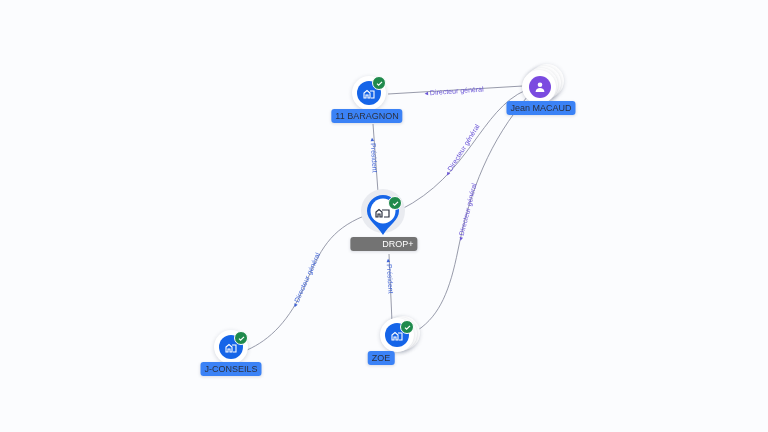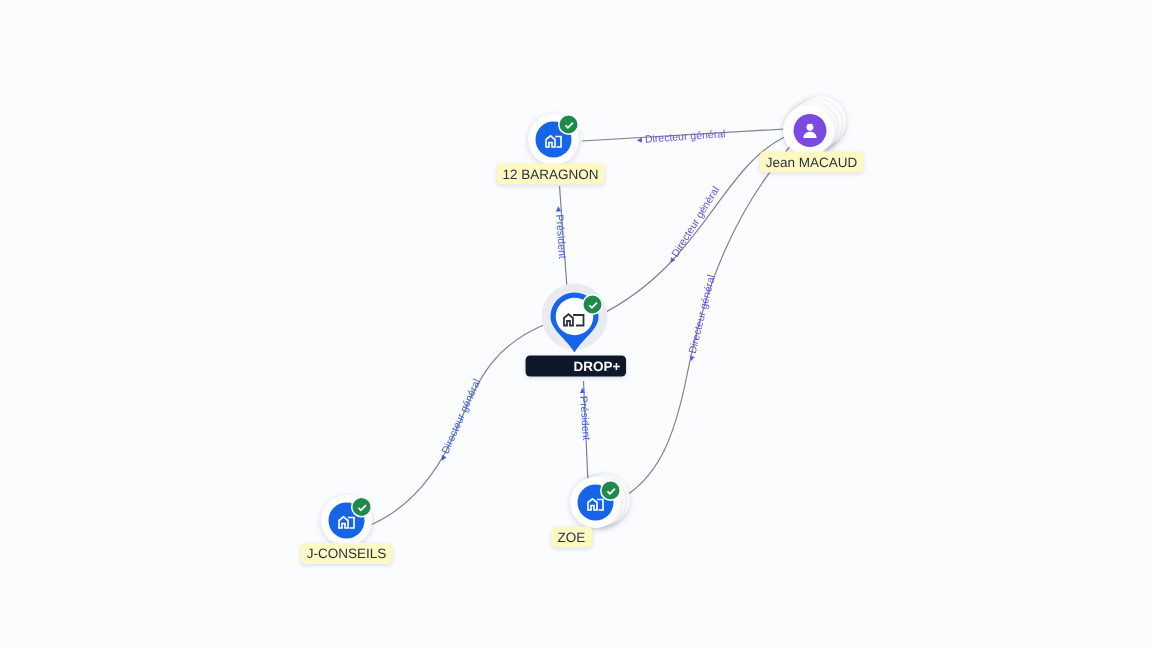--- a/index.html
+++ b/index.html
@@ -23,32 +23,32 @@
   }
   .disc.person { background:#7b4be0; }
   .check {
     position:absolute; width:12px; height:12px; border-radius:50%;
     background:#1f8a4c;
     border:1px solid #ffffff;
     display:flex; align-items:center; justify-content:center;
   }
   .label {
     position:absolute;
-    background:#fef9c3;
+    background:#3b82f6;
     color:#2b3140;
     font-size:9px;
     line-height:12px;
     padding:1px 4px;
     border-radius:3px;
     box-shadow:0 1px 3px rgba(40,50,80,0.15);
     white-space:nowrap;
     transform:translateX(-50%);
   }
   .label.primary {
-    background:#0f172a; color:#ffffff; font-weight:bold;padding-left:32px;
+    background:#737373; color:#ffffff; font-weight:normal;padding-left:32px;
   }
   .edge-label {
     font-family:"Liberation Sans", sans-serif;
     font-size:7px;
     fill:#6a55d6;
   }
   .edge-label.blue { fill:#3f63d6; }
 </style>
 </head>
 <body>
@@ -94,21 +94,21 @@
           <path d="M1 11V6l3-2.5L7 6v5H5V8H3v3z" fill="none" stroke="#fff" stroke-width="1.1"></path>
           <path d="M7 4h4v7H8" fill="none" stroke="#fff" stroke-width="1.1"></path>
         </svg>
     </div>
     <div class="check" style="left:20px;top:0;">
       <svg width="7" height="7" viewBox="0 0 7 7">
           <path d="M1 3.6l1.6 1.6L6 1.8" stroke="#fff" stroke-width="1.2" fill="none"></path>
         </svg>
     </div>
   </div>
-  <div class="label" style="left:367px;top:109px;">12 BARAGNON</div>
+  <div class="label" style="left:367px;top:109px;">11 BARAGNON</div>
 
   <div class="node" style="left:522px;top:68px;">
     <div class="halo" style="left:8px;top:-4px;width:34px;height:34px;"></div>
     <div class="halo" style="left:5px;top:-2px;width:34px;height:34px;"></div>
     <div class="halo" style="left:2px;top:0px;width:34px;height:34px;"></div>
     <div class="halo" style="left:0;top:2px;width:34px;height:34px;"></div>
     <div class="disc person" style="left:7px;top:8px;width:22px;height:22px;">
       <svg width="12" height="12" viewBox="0 0 12 12">
           <circle cx="6" cy="3.8" r="2.3" fill="#fff"></circle>
           <path d="M1.6 11c0-2.6 2-4.1 4.4-4.1s4.4 1.5 4.4 4.1z" fill="#fff"></path>

